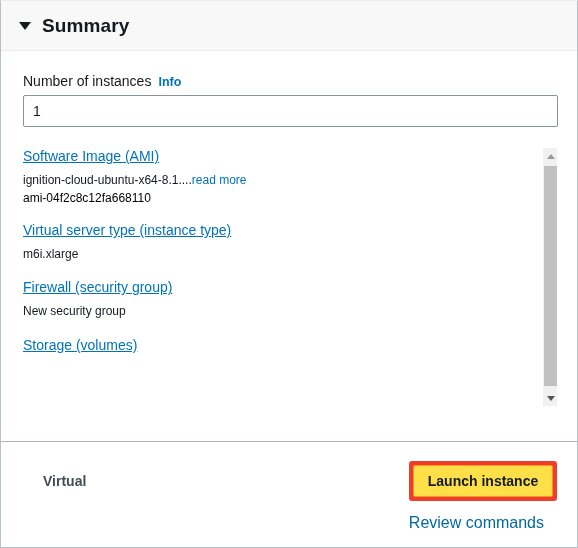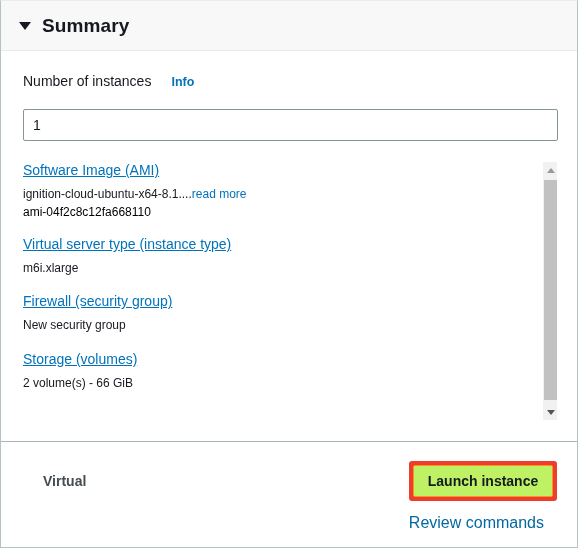--- a/index.html
+++ b/index.html
@@ -62,22 +62,22 @@
     position: relative;
     flex: 1 1 auto;
     padding: 22px 20px 0 22px;
     box-sizing: border-box;
     overflow: hidden;
   }
 
   .field-label-row {
     display: flex;
     align-items: baseline;
-    gap: 20px;
-    margin-bottom: 20px;
+    gap: 7px;
+    margin-bottom: 6px;
   }
   .field-label {
     font-size: 14px;
     color: #16191f;
   }
   .info-link {
     font-size: 12.5px;
     font-weight: bold;
     color: #0073bb;
     cursor: pointer;
@@ -209,21 +209,21 @@
     border-radius: 3px;
     padding: 1px;
     background: #ee3d2d;
     display: inline-block;
   }
   .launch-button {
     box-sizing: border-box;
     display: block;
     width: 140px;
     height: 32px;
-    background: #bef264;
+    background: #fde047;
     border: 1px solid #f89520;
     border-radius: 2px;
     color: #16191f;
     font-family: "Liberation Sans", sans-serif;
     font-size: 14px;
     font-weight: bold;
     cursor: pointer;
     line-height: 30px;
     text-align: center;
     padding: 0;
@@ -273,21 +273,20 @@
         <div class="detail-value">m6i.xlarge</div>
       </div>
 
       <div class="detail-group">
         <span class="detail-link">Firewall (security group)</span>
         <div class="detail-value">New security group</div>
       </div>
 
       <div class="detail-group">
         <span class="detail-link">Storage (volumes)</span>
-        <div class="detail-value">2 volume(s) - 66 GiB</div>
       </div>
 
       <div class="scrollbar">
         <div class="sb-btn up">
           <div class="sb-arrow-up"></div>
         </div>
         <div class="sb-thumb"></div>
         <div class="sb-btn down">
           <div class="sb-arrow-down"></div>
         </div>

